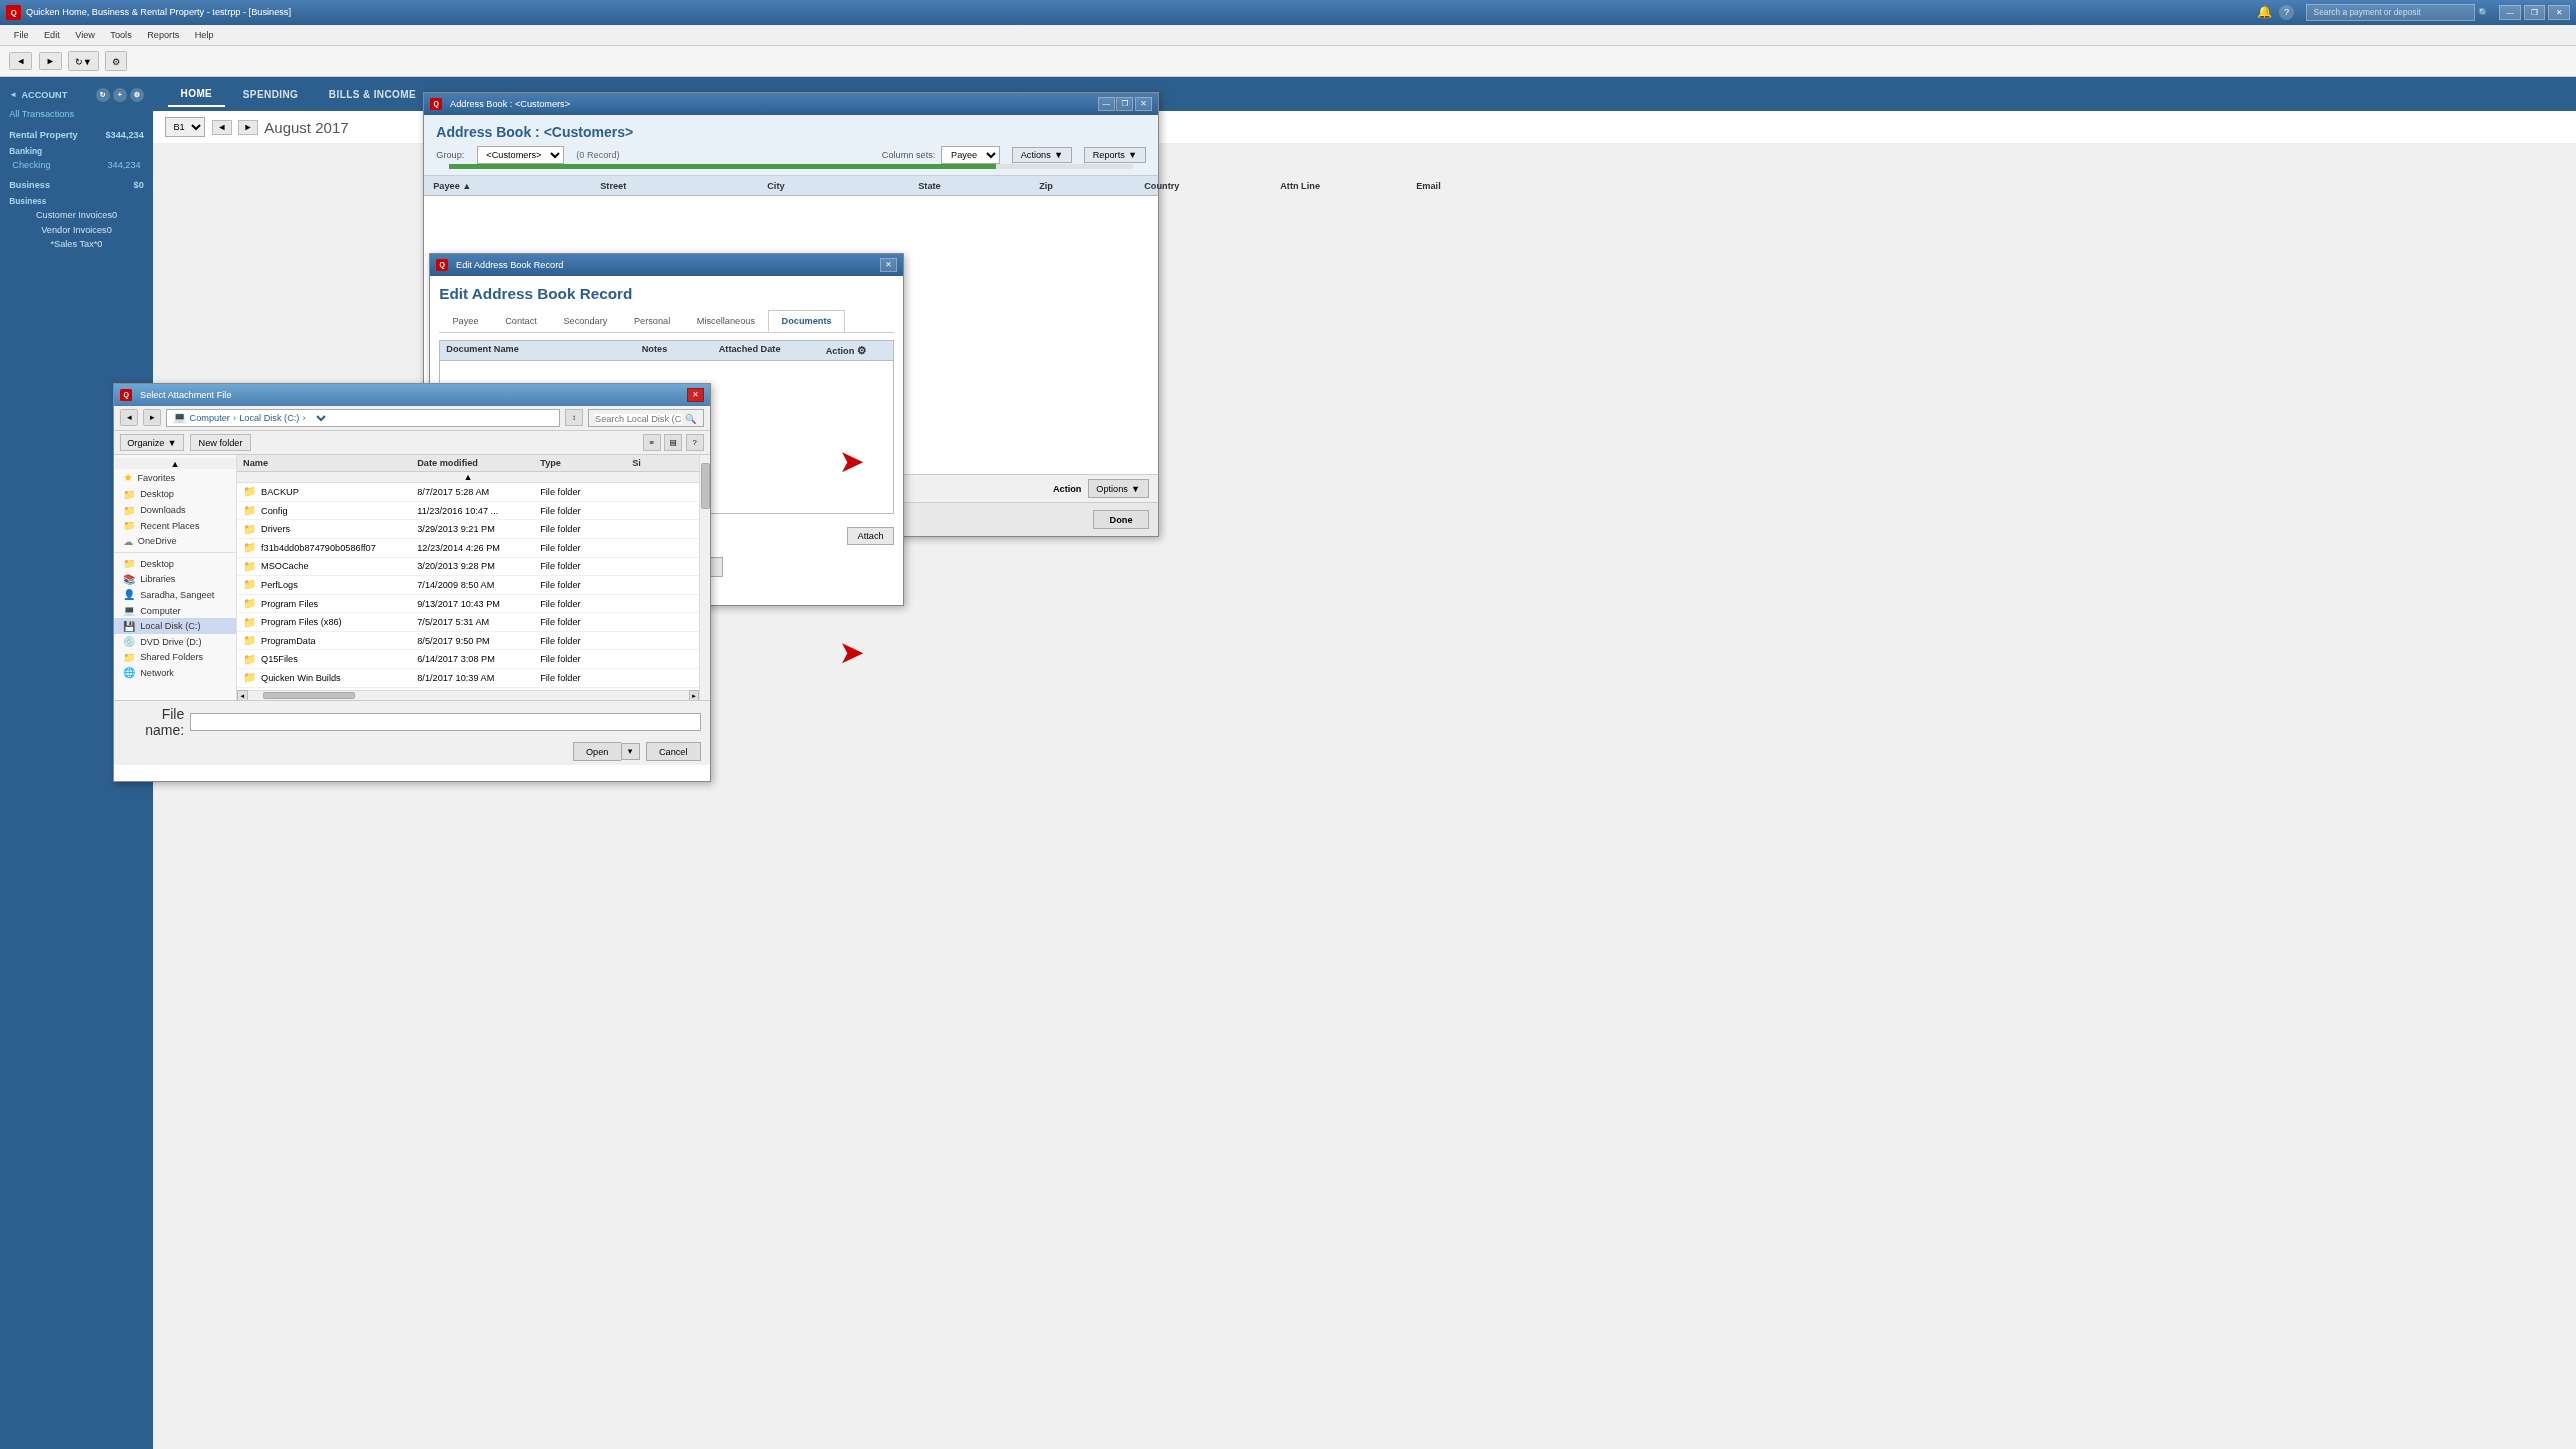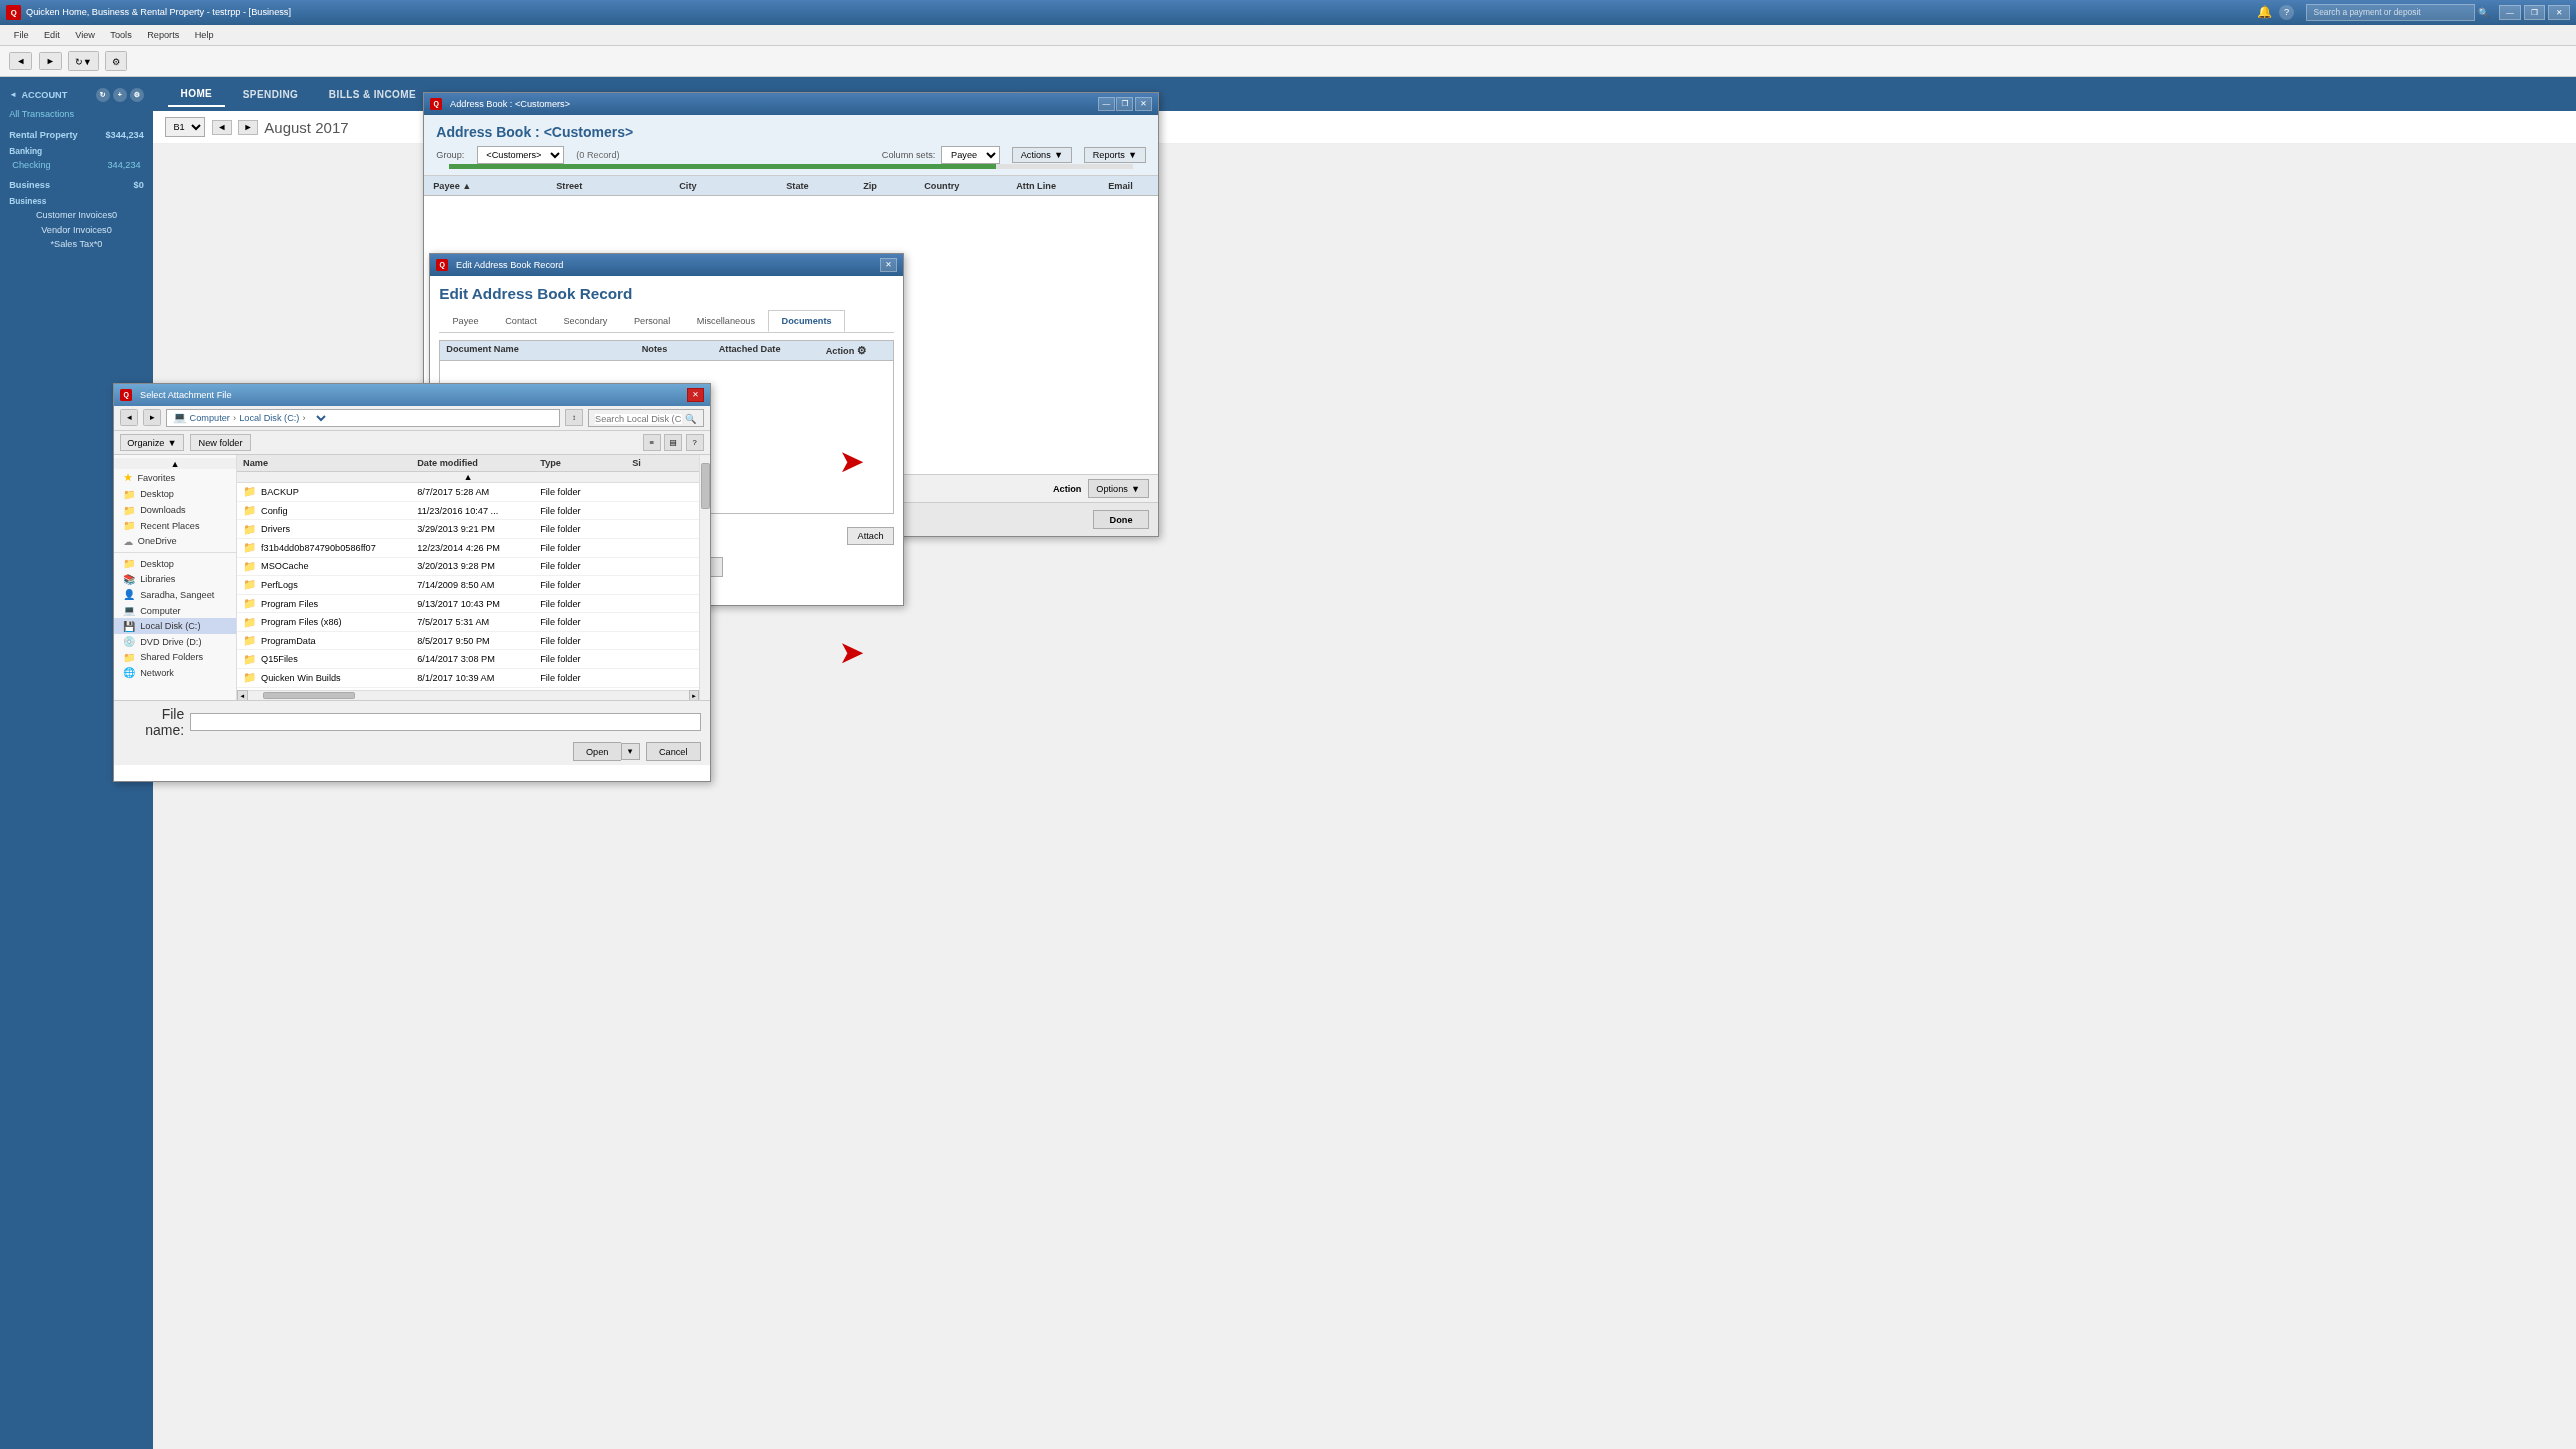--- a/index.html
+++ b/index.html
@@ -157,20 +157,21 @@
 
     .ab-table-header {
       display: grid;
       grid-template-columns: 123px 123px 107px 77px 61px 92px 92px 107px 1fr;
       background: #d8e4f0;
       border-bottom: 0.8px solid #bbb;
       padding: 3.1px 6.1px;
       font-size: 9.2px;
       font-weight: bold;
       color: #333;
+      gap: 44px;
     }
     .ab-table-header span { padding: 1.5px 3.1px; }
 
     
     .edit-ab-dialog {
       top: 253px;
       left: 429px;
       width: 475px;
       height: 353px;
     }

